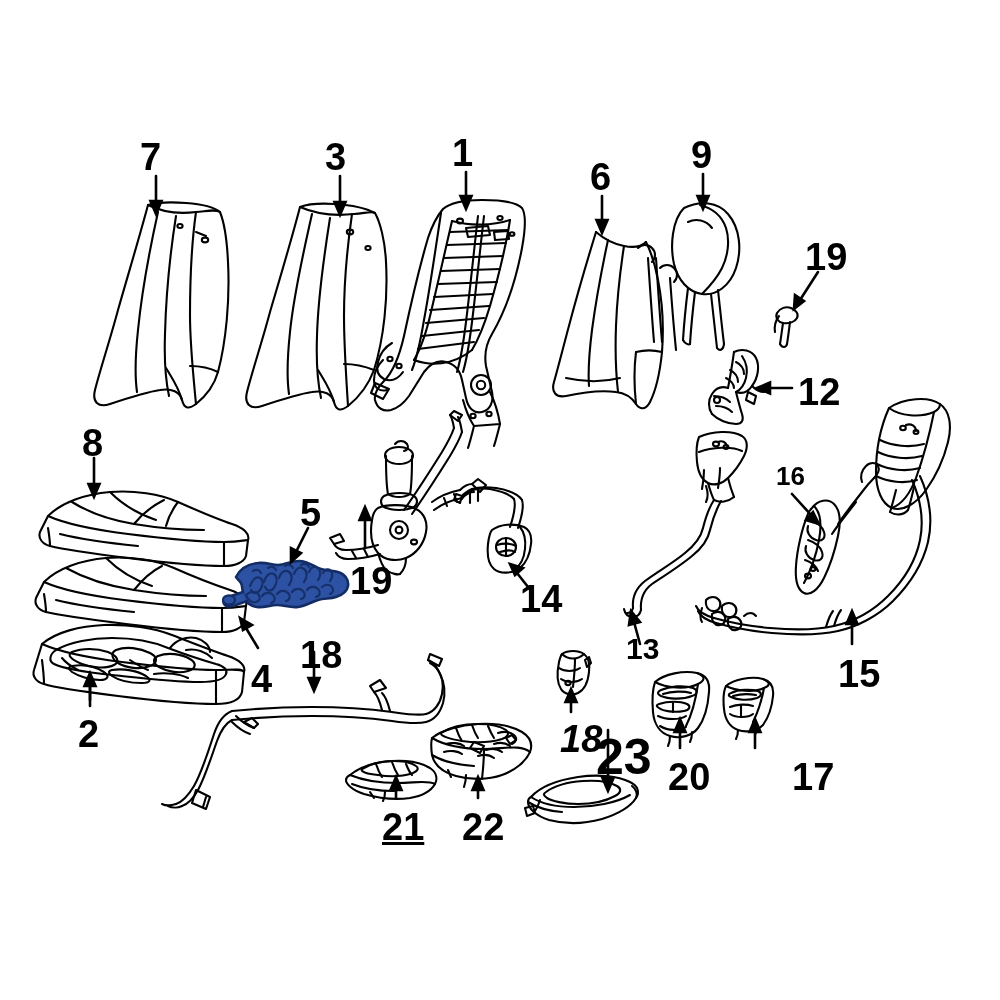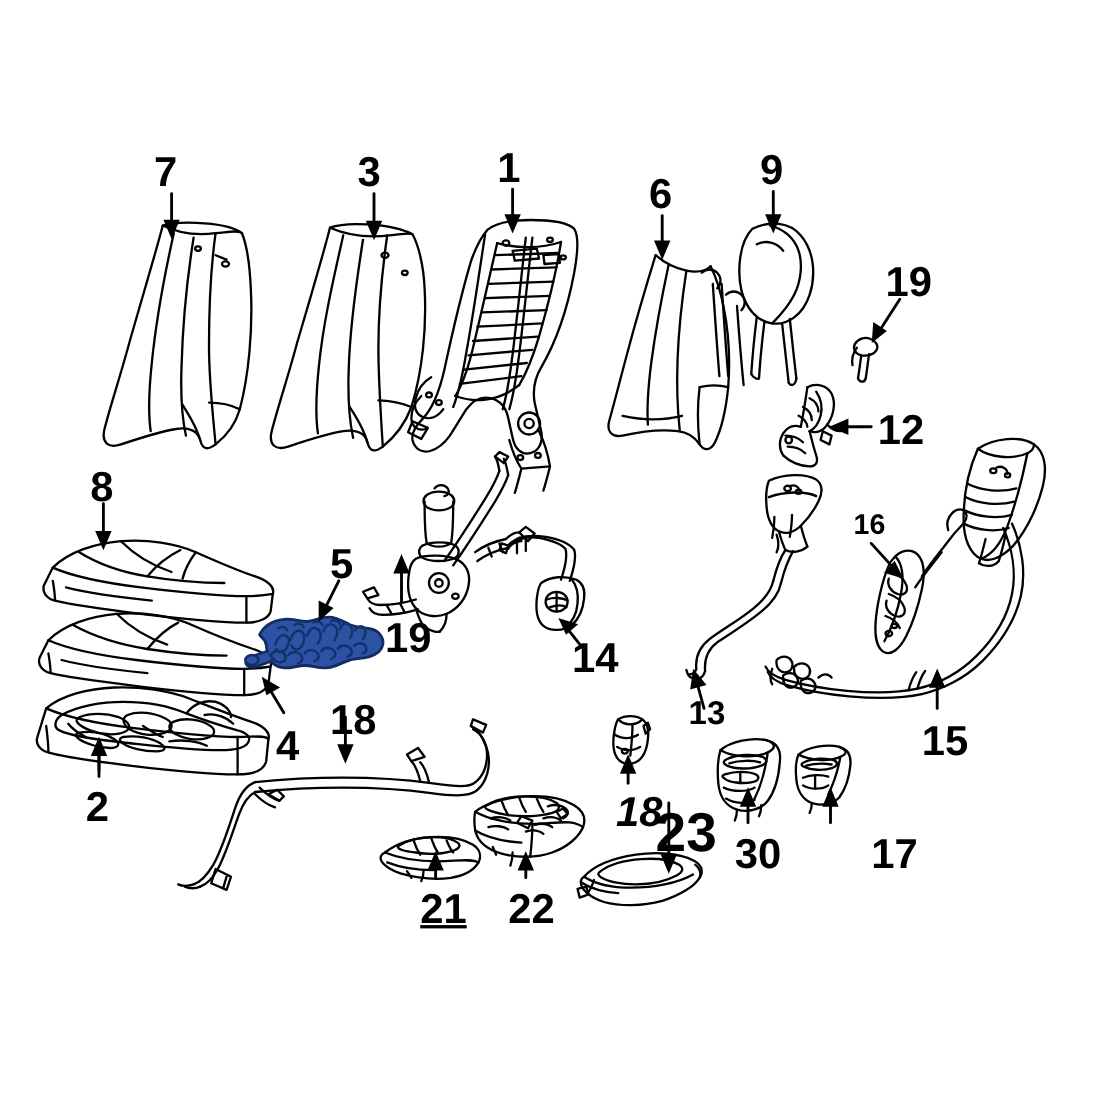--- a/index.html
+++ b/index.html
@@ -737,18 +737,18 @@
 <div class="callout" style="left:776px;top:463px;font-size:26px;">16</div>
 <div class="callout" style="left:350px;top:562px;font-size:38px;">19</div>
 <div class="callout" style="left:520px;top:580px;font-size:38px;">14</div>
 <div class="callout" style="left:251px;top:660px;font-size:38px;">4</div>
 <div class="callout" style="left:300px;top:636px;font-size:38px;">18</div>
 <div class="callout" style="left:626px;top:634px;font-size:30px;">13</div>
 <div class="callout" style="left:838px;top:655px;font-size:38px;">15</div>
 <div class="callout" style="left:78px;top:715px;font-size:38px;">2</div>
 <div class="callout" style="left:560px;top:720px;font-size:38px;font-style:italic;">18</div>
 <div class="callout" style="left:596px;top:732px;font-size:50px;text-align:right;">23</div>
-<div class="callout" style="left:668px;top:758px;font-size:38px;">30</div>
+<div class="callout" style="left:668px;top:758px;font-size:38px;">20</div>
 <div class="callout" style="left:744px;top:758px;font-size:38px;margin-left:48px;">17</div>
 <div class="callout" style="left:382px;top:808px;font-size:38px;text-decoration:underline;">21</div>
 <div class="callout" style="left:462px;top:808px;font-size:38px;text-align:right;">22</div>
 
 </div>
 
 </body></html>

